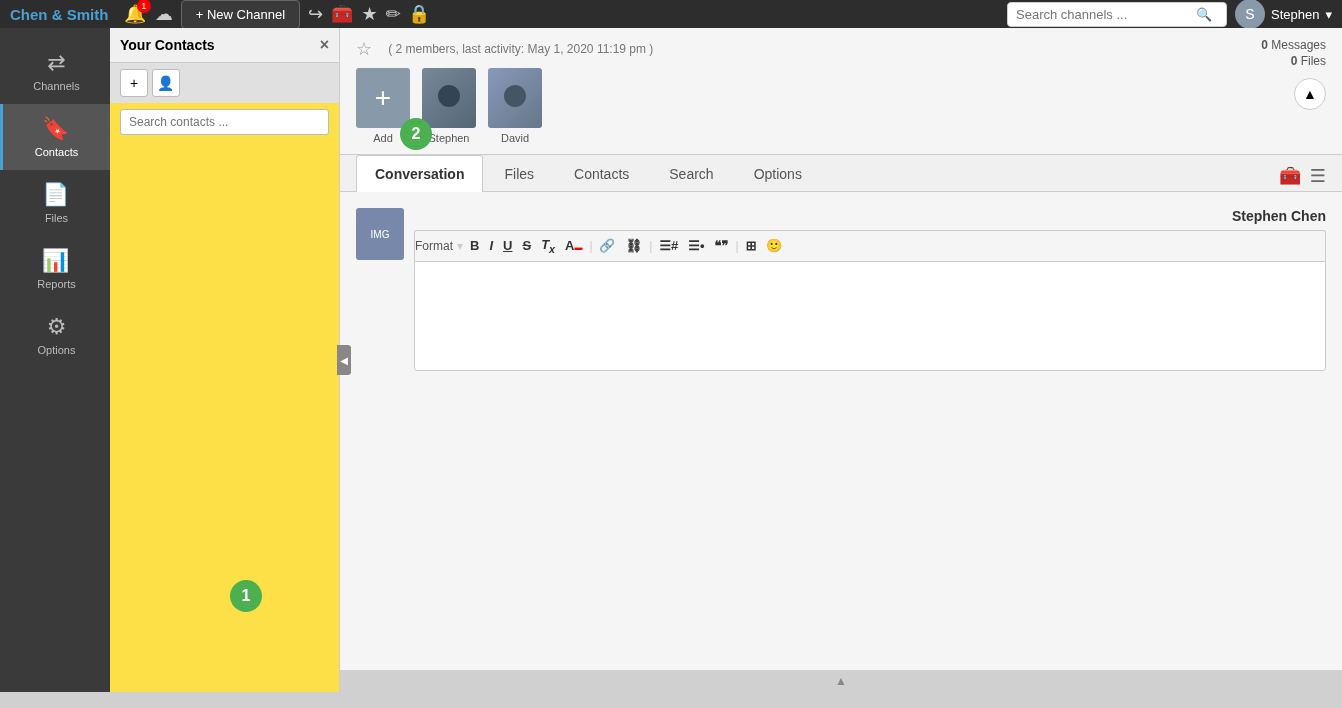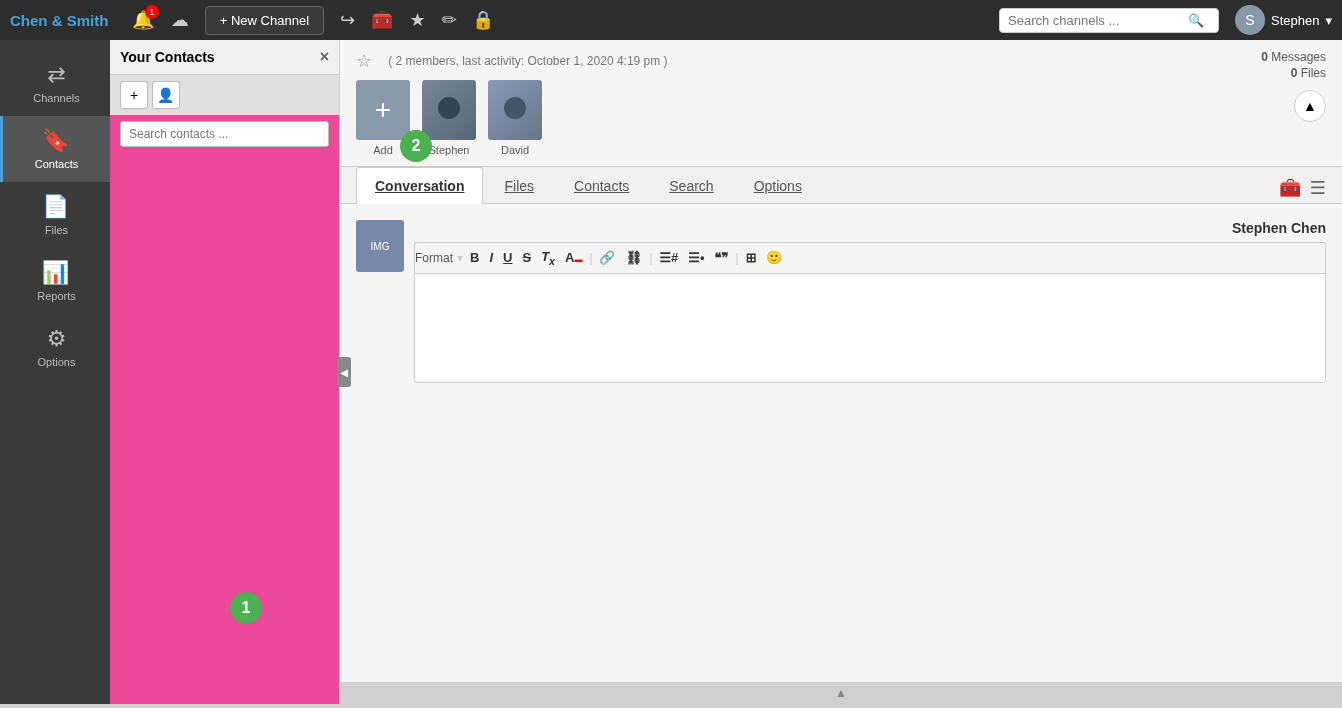--- a/index.html
+++ b/index.html
@@ -1,21 +1,21 @@
 <!DOCTYPE html>
 <html><head>
   <meta charset="utf-8">
   <style>
     * { box-sizing: border-box; margin: 0; padding: 0; }
     body { font-family: Arial, sans-serif; font-size: 13px; background: #d0d0d0; width: 1342px; height: 708px; overflow: hidden; }
 
     
     .topbar {
-      display: flex; align-items: center; background: #2d2d2d; height: 40px;
-      padding: 0 10px; gap: 16px;
+      display: flex; align-items: center; background: #2d2d2d; height: 28px;
+      padding: 0 10px; gap: 8px;
     }
     .topbar-brand { color: #fff; font-size: 15px; font-weight: bold; margin-right: 8px; }
     .topbar-brand span { color: #4a9fd4; }
     .topbar-icon { color: #ccc; font-size: 18px; cursor: pointer; position: relative; }
     .badge { position: absolute; top: -4px; right: -4px; background: red; color: #fff; font-size: 9px; border-radius: 50%; width: 14px; height: 14px; display: flex; align-items: center; justify-content: center; }
     .new-channel-btn {
       background: #3a3a3a; border: 1px solid #666; color: #fff; padding: 6px 14px;
       border-radius: 4px; cursor: pointer; font-size: 13px; display: flex; align-items: center; gap: 4px;
     }
     .topbar-spacer { flex: 1; }
@@ -40,21 +40,21 @@
       display: flex; flex-direction: column; align-items: center; justify-content: center;
       width: 100%; padding: 12px 0; cursor: pointer; color: #bbb; gap: 4px;
       border-left: 3px solid transparent;
     }
     .sidebar-item.active { background: #555; border-left: 3px solid #4a9fd4; color: #fff; }
     .sidebar-item .icon { font-size: 22px; }
     .sidebar-item .label { font-size: 11px; }
 
     
     .contacts-panel {
-      width: 230px; background: #ec4899; border-right: 1px solid #ccc;
+      width: 230px; background: #fde047; border-right: 1px solid #ccc;
       display: flex; flex-direction: column; position: relative;
     }
     .contacts-header {
       display: flex; align-items: center; justify-content: space-between;
       background: #f0f0f0; padding: 8px 10px; border-bottom: 1px solid #ccc;
       font-size: 14px; font-weight: bold;
     }
     .contacts-header .close-btn { cursor: pointer; color: #666; font-size: 16px; }
     .contacts-toolbar { display: flex; gap: 4px; padding: 6px 10px; background: #e0e0e0; }
     .contacts-toolbar button {
@@ -110,21 +110,21 @@
     .collapse-btn {
       width: 32px; height: 32px; border-radius: 50%; border: 1px solid #ccc; background: #fff;
       display: flex; align-items: center; justify-content: center; cursor: pointer; font-size: 14px;
     }
 
     
     .tabs { display: flex; border-bottom: 1px solid #ccc; background: #f0f0f0; padding: 0 16px; }
     .tab {
       padding: 10px 18px; cursor: pointer; font-size: 14px; color: #555;
       border: 1px solid transparent; border-bottom: none; margin-bottom: -1px;
-      border-radius: 3px 3px 0 0; margin-right: 2px; text-decoration: underline;
+      border-radius: 3px 3px 0 0; margin-right: 2px;
     }
     .tab.active { background: #fff; border-color: #ccc; color: #333; font-weight: bold; }
     .tab-toolbar { margin-left: auto; display: flex; align-items: center; gap: 8px; padding-top: 6px; }
     .tab-toolbar-btn { background: none; border: none; cursor: pointer; font-size: 18px; color: #666; }
 
     
     .conversation-area { flex: 1; background: #fff; margin: 0; padding: 16px; overflow-y: auto; }
     .composer { display: flex; gap: 10px; }
     .composer-avatar { width: 48px; height: 52px; background: #888; border-radius: 3px; overflow: hidden; flex-shrink: 0; }
     .composer-body { flex: 1; }
@@ -248,21 +248,21 @@
       <span>1</span>
     </div>
   </div>
 
   <div class="main-content">
 
     <div class="channel-header">
       <div style="flex:1;">
         <div class="channel-title">
           <span class="star">☆</span>
-          <span class="channel-meta">( 2 members, last activity: October 1, 2020 4:19 pm )</span>
+          <span class="channel-meta">( 2 members, last activity: May 1, 2020 11:19 pm )</span>
         </div>
         <div class="channel-members">
           <div class="member-item">
             <div class="member-avatar add-btn" style="background:#8899aa;font-size:28px;color:#fff;">+</div>
             <span class="member-label">Add</span>
           </div>
           <div class="member-item">
             <div class="member-avatar" style="background:#6677aa;">
               <div style="width:54px;height:60px;background:linear-gradient(135deg,#778899,#556677);display:flex;align-items:center;justify-content:center;">
                 <div style="width:22px;height:22px;border-radius:50%;background:#334455;margin-bottom:4px;"></div>

